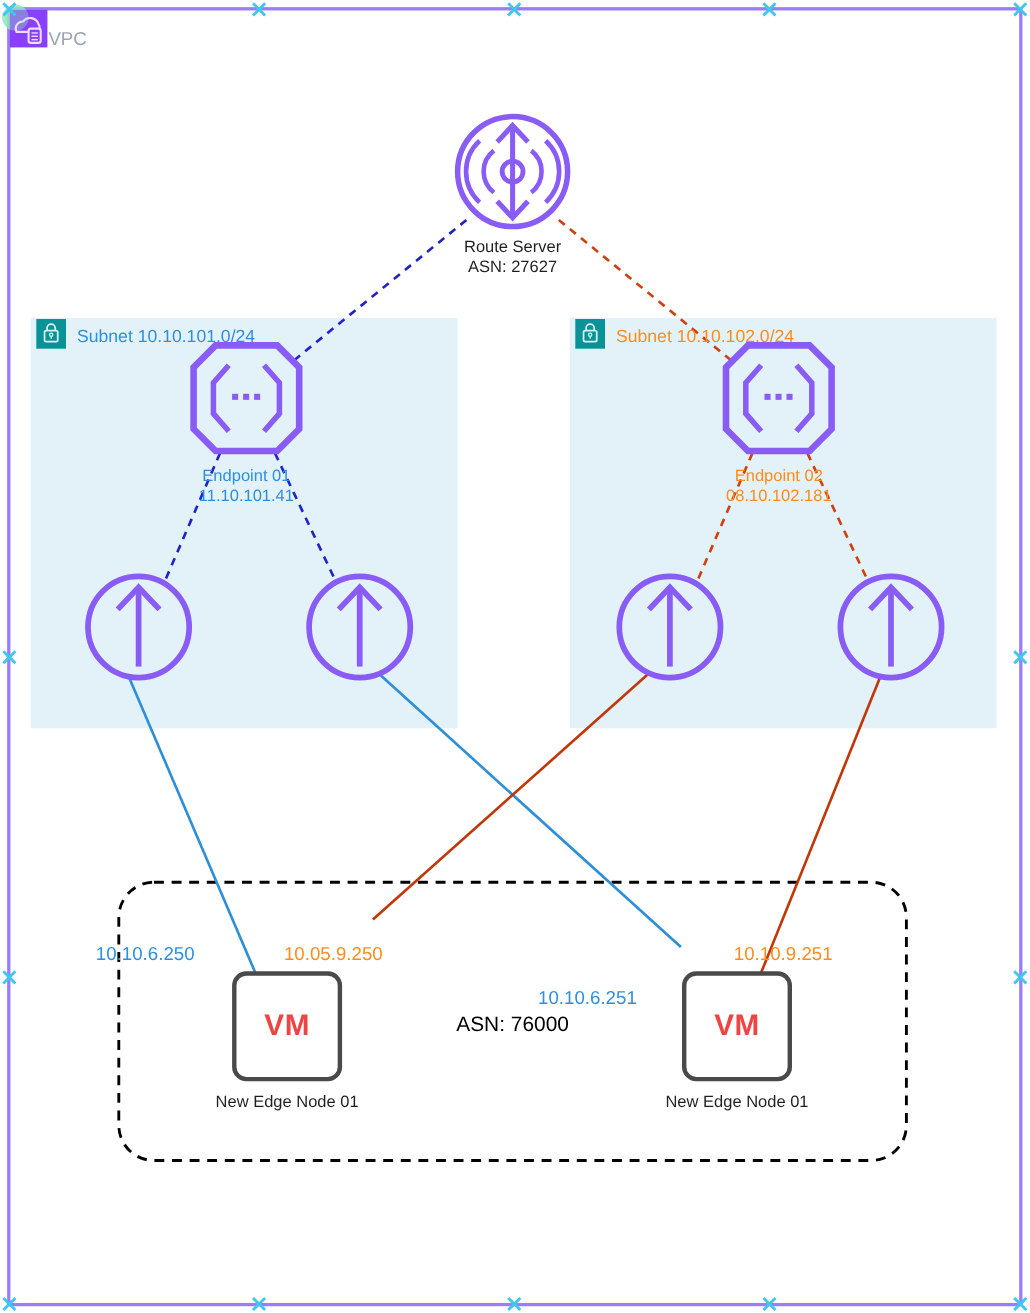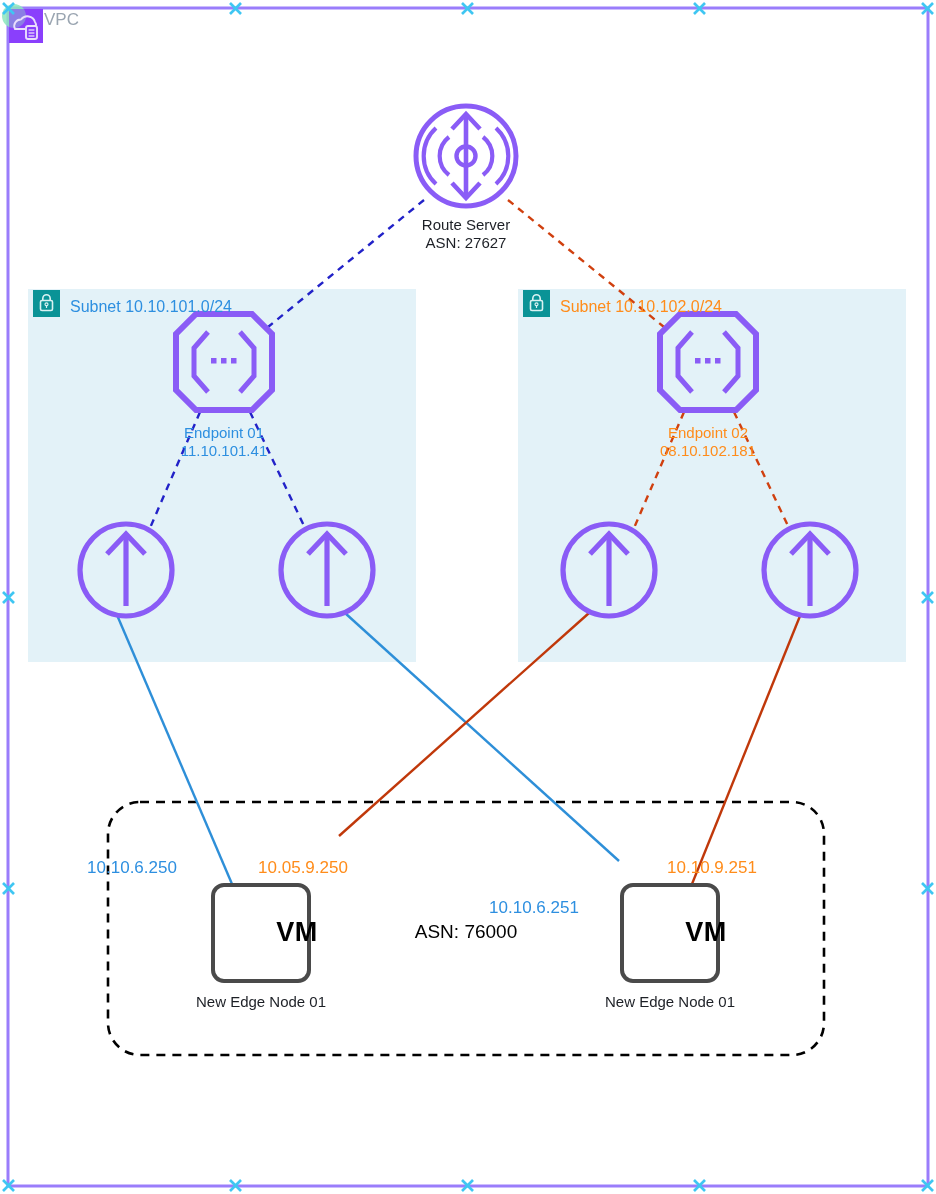--- a/index.html
+++ b/index.html
@@ -26,21 +26,21 @@
   .txt {
     position: absolute;
     white-space: pre;
     font-family: "Liberation Sans", sans-serif;
     line-height: 1.15;
   }
   .vpc-label {
     font-size: 17px;
     color: #9aa5b1;
     left: 44px;
-    top: 10px;
+    top: 26px;
   }
   .subnet-label {
     font-size: 16px;
     left: 0;
     top: 0;
   }
   .node-caption {
     font-size: 15px;
     color: #1d2026;
     text-align: center;
@@ -51,26 +51,25 @@
   }
   .asn-label {
     font-size: 19px;
     color: #000000;
     text-align: center;
   }
   .vm-text {
     position: absolute;
     font-size: 27px;
     font-weight: bold;
-    color: #000000;
+    color: #ef4444;
     text-align: center;
     width: 100%;
     top: 30px;
     letter-spacing: 0.5px;
-    padding-left: 36px;
   }
   .vm-box {
     position: absolute;
     box-sizing: border-box;
     width: 100px;
     height: 100px;
     border: 4px solid #4a4a4a;
     border-radius: 13px;
     background: #ffffff;
   }

